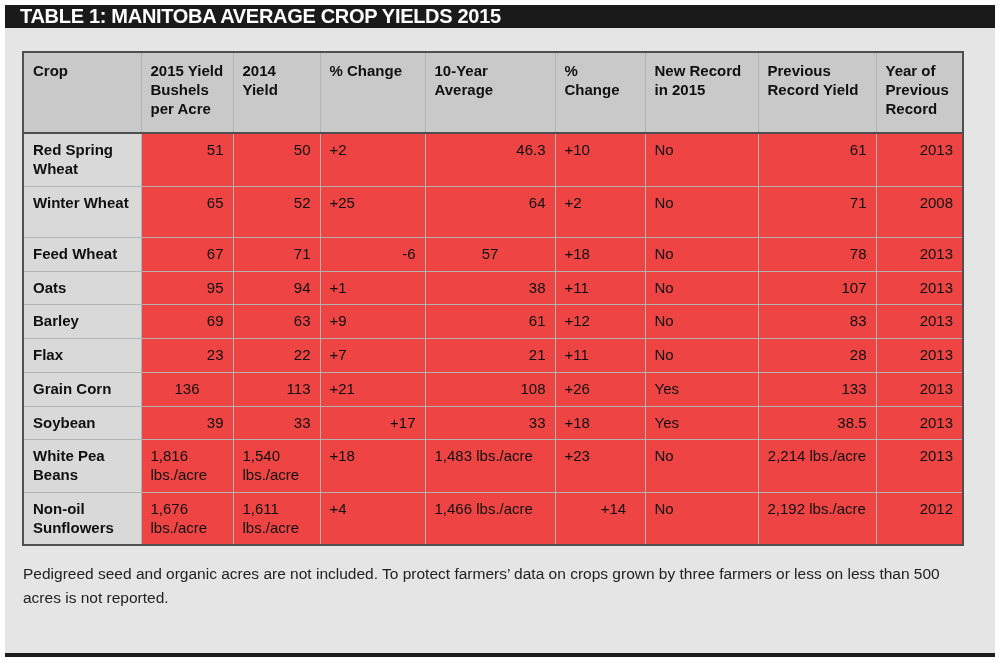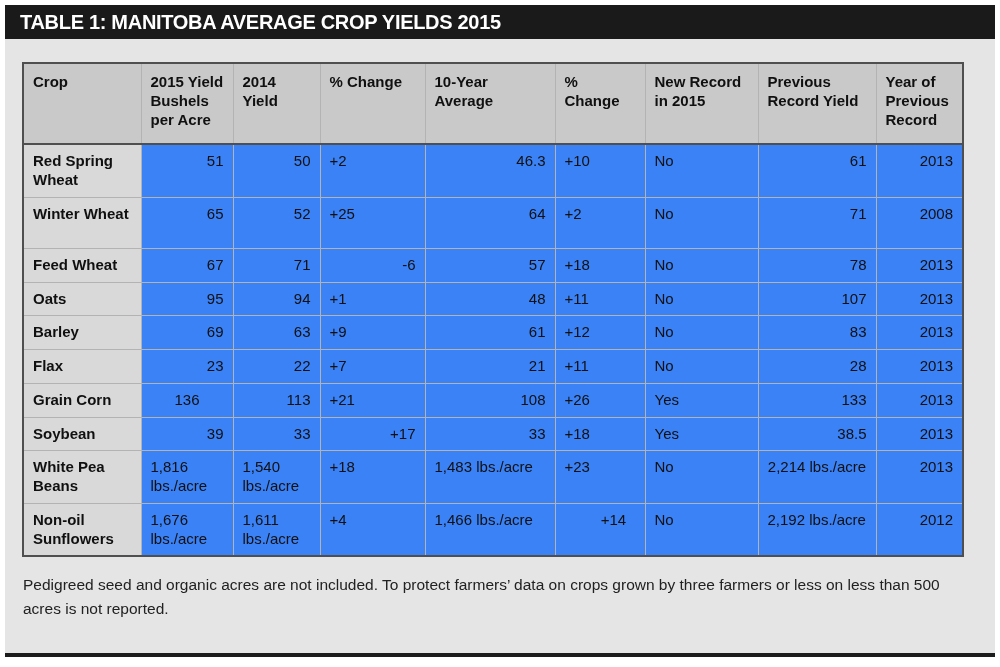--- a/index.html
+++ b/index.html
@@ -16,37 +16,37 @@
     top: 5px;
     width: 990px;
     height: 652px;
     background: var(--canvas-bg, #e5e5e5);
     border-bottom: 4px solid var(--frame-border, #1c1c1c);
     box-sizing: border-box;
     overflow: hidden;
   }
   .title-bar {
     background: var(--title-bar-bg, #1a1a1a);
-    height: 34px;
+    height: 23px;
     display: flex;
     align-items: center;
     padding-left: 15px;
   }
   .title-bar span {
     color: #ffffff;
     font-weight: bold;
     font-size: 20px;
     letter-spacing: -0.3px;
   }
   table.yields {
     border-collapse: collapse;
     margin: 23px 0 0 17px;
     width: 940px;
     table-layout: fixed;
-    background: #3b82f6;
+    background: #ef4444;
     border: 2px solid var(--outer-border, #4f4f4f);
   }
   table.yields th, table.yields td {
     border: 1px solid var(--inner-border, #b3b3b3);
     font-size: 15px;
     line-height: 1.25;
     padding: 7px 9px;
     vertical-align: top;
     color: #101010;
     word-wrap: break-word;
@@ -129,32 +129,32 @@
           <td style="text-align: left;">+2</td>
           <td style="text-align: left;">No</td>
           <td style="text-align: right;">71</td>
           <td style="text-align: right;">2008</td>
         </tr>
         <tr class="normal">
           <td class="crop-cell">Feed Wheat</td>
           <td style="text-align: right;">67</td>
           <td style="text-align: right;">71</td>
           <td style="text-align: right;">-6</td>
-          <td style="text-align: right;">57</td>
+          <td style="text-align: center;">57</td>
           <td style="text-align: left;">+18</td>
           <td style="text-align: left;">No</td>
           <td style="text-align: right;">78</td>
           <td style="text-align: right;">2013</td>
         </tr>
         <tr class="normal">
           <td class="crop-cell">Oats</td>
           <td style="text-align: right;">95</td>
           <td style="text-align: right;">94</td>
           <td style="text-align: left;">+1</td>
-          <td style="text-align: right;">48</td>
+          <td style="text-align: right;">38</td>
           <td style="text-align: left;">+11</td>
           <td style="text-align: left;">No</td>
           <td style="text-align: right;">107</td>
           <td style="text-align: right;">2013</td>
         </tr>
         <tr class="normal">
           <td class="crop-cell">Barley</td>
           <td style="text-align: right;">69</td>
           <td style="text-align: right;">63</td>
           <td style="text-align: left;">+9</td>

